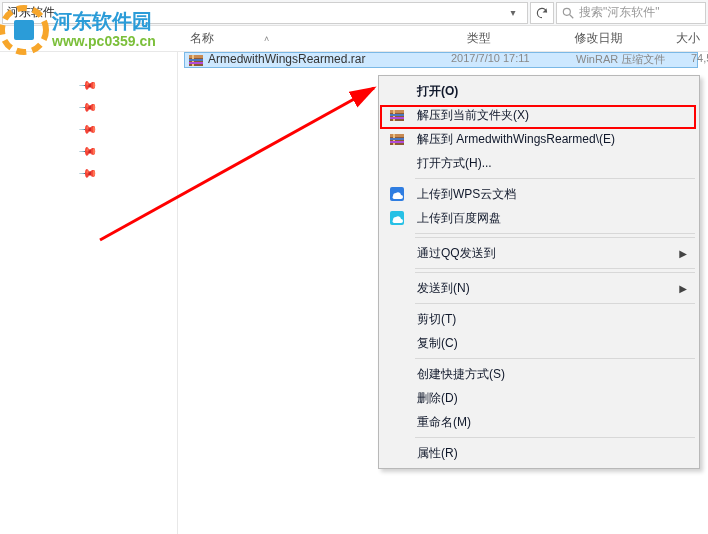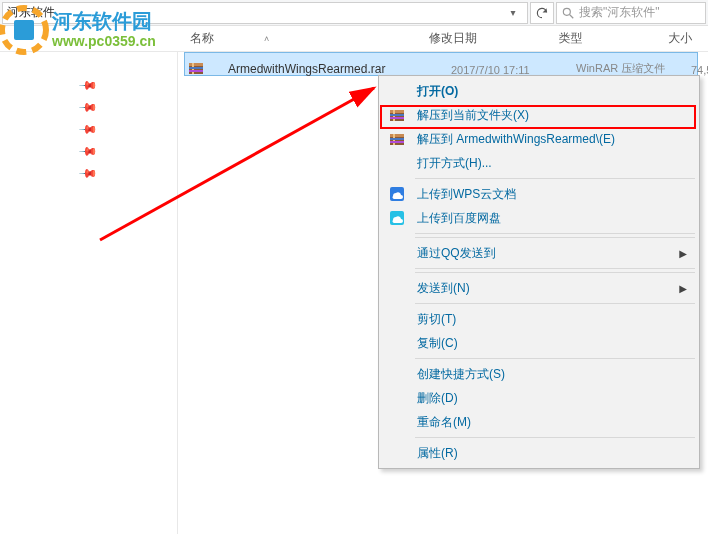--- a/index.html
+++ b/index.html
@@ -8,43 +8,43 @@
   .addrbox { flex: 1; display: flex; align-items: center; height: 22px; border: 1px solid #cfcfcf; background: #fff; margin-left: 2px; padding: 0 4px; }
   .addrbox .crumb { font-size: 12px; color: #2b2b2b; }
   .addrbox .spacer { flex: 1; }
   .addrbox .btn { width: 20px; height: 18px; display: flex; align-items: center; justify-content: center; color: #666; cursor: default; font-size: 10px; }
   .refreshbox { width: 24px; height: 22px; display: flex; align-items: center; justify-content: center; border: 1px solid #cfcfcf; background: #fff; margin-left: 2px; }
   .searchbox { width: 150px; height: 22px; border: 1px solid #cfcfcf; background: #fff; display: flex; align-items: center; padding: 0 4px; margin: 0 2px; }
   .searchbox .mag { width: 14px; height: 14px; margin-right: 4px; }
   .searchbox .ph { color: #9a9a9a; }
   .watermark { position: absolute; left: -6px; top: 0; width: 208px; height: 60px; pointer-events: none; }
   .hdrrow { display: flex; height: 26px; align-items: center; border-bottom: 1px solid #e8e8e8; background: #fff; padding-left: 180px; color: #555; }
-  .hdrrow .col { padding-left: 10px; display: flex; align-items: center; }
+  .hdrrow .col { padding-left: 10px; display: flex; align-items: center; justify-content: center; }
   .hdrrow .name { width: 240px; }
   .hdrrow .date { width: 130px; }
   .hdrrow .type { width: 110px; }
   .hdrrow .size { width: 50px; }
   .hdrrow .caret { font-size: 9px; color: #888; margin: 0 auto; }
   .pane { display: flex; height: calc(100% - 52px); }
   .nav { width: 178px; min-width: 178px; border-right: 1px solid #e8e8e8; padding-top: 22px; }
   .nav-item { height: 20px; display: flex; align-items: center; justify-content: center; margin: 2px 0; }
   .pin { color: #d0d0d0; font-size: 12px; transform: rotate(45deg); }
   .filearea { flex: 1; position: relative; }
-  .filerow { display: flex; align-items: flex-end; height: 24px; position: relative; gap: 20px; }
+  .filerow { display: flex; align-items: flex-start; height: 16px; position: relative; }
   .filerow .sel { position: absolute; background: #cde8ff; border: 1px solid #7ab8e6; left: 6px; right: 10px; top: 0; bottom: 0; z-index: 0; }
   .filerow .ic { width: 16px; height: 16px; margin: 0 4px 0 10px; z-index: 1; }
   .filerow .fn { z-index: 1; font-size: 12px; }
   .filerow .meta { position: absolute; font-size: 11px; color: #888; z-index: 1; margin-left: 30px; }
   .filerow .meta.date { left: 243px; }
   .filerow .meta.type { left: 368px; }
   .filerow .meta.size { left: 483px; }
   .ctxmenu { position: absolute; left: 378px; top: 75px; width: 322px; background: #f2f2f2; border: 1px solid #b8b8b8; box-shadow: 3px 3px 4px rgba(0,0,0,0.18); padding: 3px 2px; z-index: 20; }
   .ctxmenu .item { display: flex; align-items: center; height: 24px; padding-left: 6px; position: relative; }
   .ctxmenu .item .ic { width: 20px; height: 20px; display: flex; align-items: center; justify-content: center; }
-  .ctxmenu .item .lbl { padding-left: 10px; font-size: 12px; color: #0369a1; }
+  .ctxmenu .item .lbl { padding-left: 10px; font-size: 12px; color: #0f172a; }
   .ctxmenu .item .arrow { position: absolute; right: 10px; font-size: 10px; color: #444; }
   .ctxmenu .item.bold .lbl { font-weight: bold; }
   .ctxmenu .sep { height: 1px; background: #d8d8d8; margin: 3px 2px 3px 34px; }
   .ctxmenu .hl { position: absolute; border: 2px solid #ff0000; left: 1px; top: 29px; width: 316px; height: 24px; pointer-events: none; }
   .arrowsvg { position: absolute; left: 94px; top: 80px; z-index: 30; pointer-events: none; }
   .rarIcon { display: inline-block; width: 16px; height: 16px; }
 </style>
 </head>
 <body>
 
@@ -76,25 +76,25 @@
   </g>
   <text x="58" y="28" font-size="20" font-weight="bold" fill="#2b9cd8">河东软件园</text>
   <text x="58" y="46" font-size="14" font-weight="bold" fill="#7bbf3a">www.pc0359.cn</text>
 </svg>
 
 <div class="hdrrow">
   <div class="col name">
     <span>名称</span>
     <span class="caret" style="margin-left:50px">˄</span>
   </div>
+  <div class="col type">
+      <span>类型</span>
+    </div>
   <div class="col date">
       <span>修改日期</span>
-    </div>
-  <div class="col type">
-      <span>类型</span>
     </div>
   <div class="col size">
       <span>大小</span>
     </div>
 </div>
 
 <div class="pane">
   <div class="nav">
     <div class="nav-item">
         <span class="pin">📌</span>

